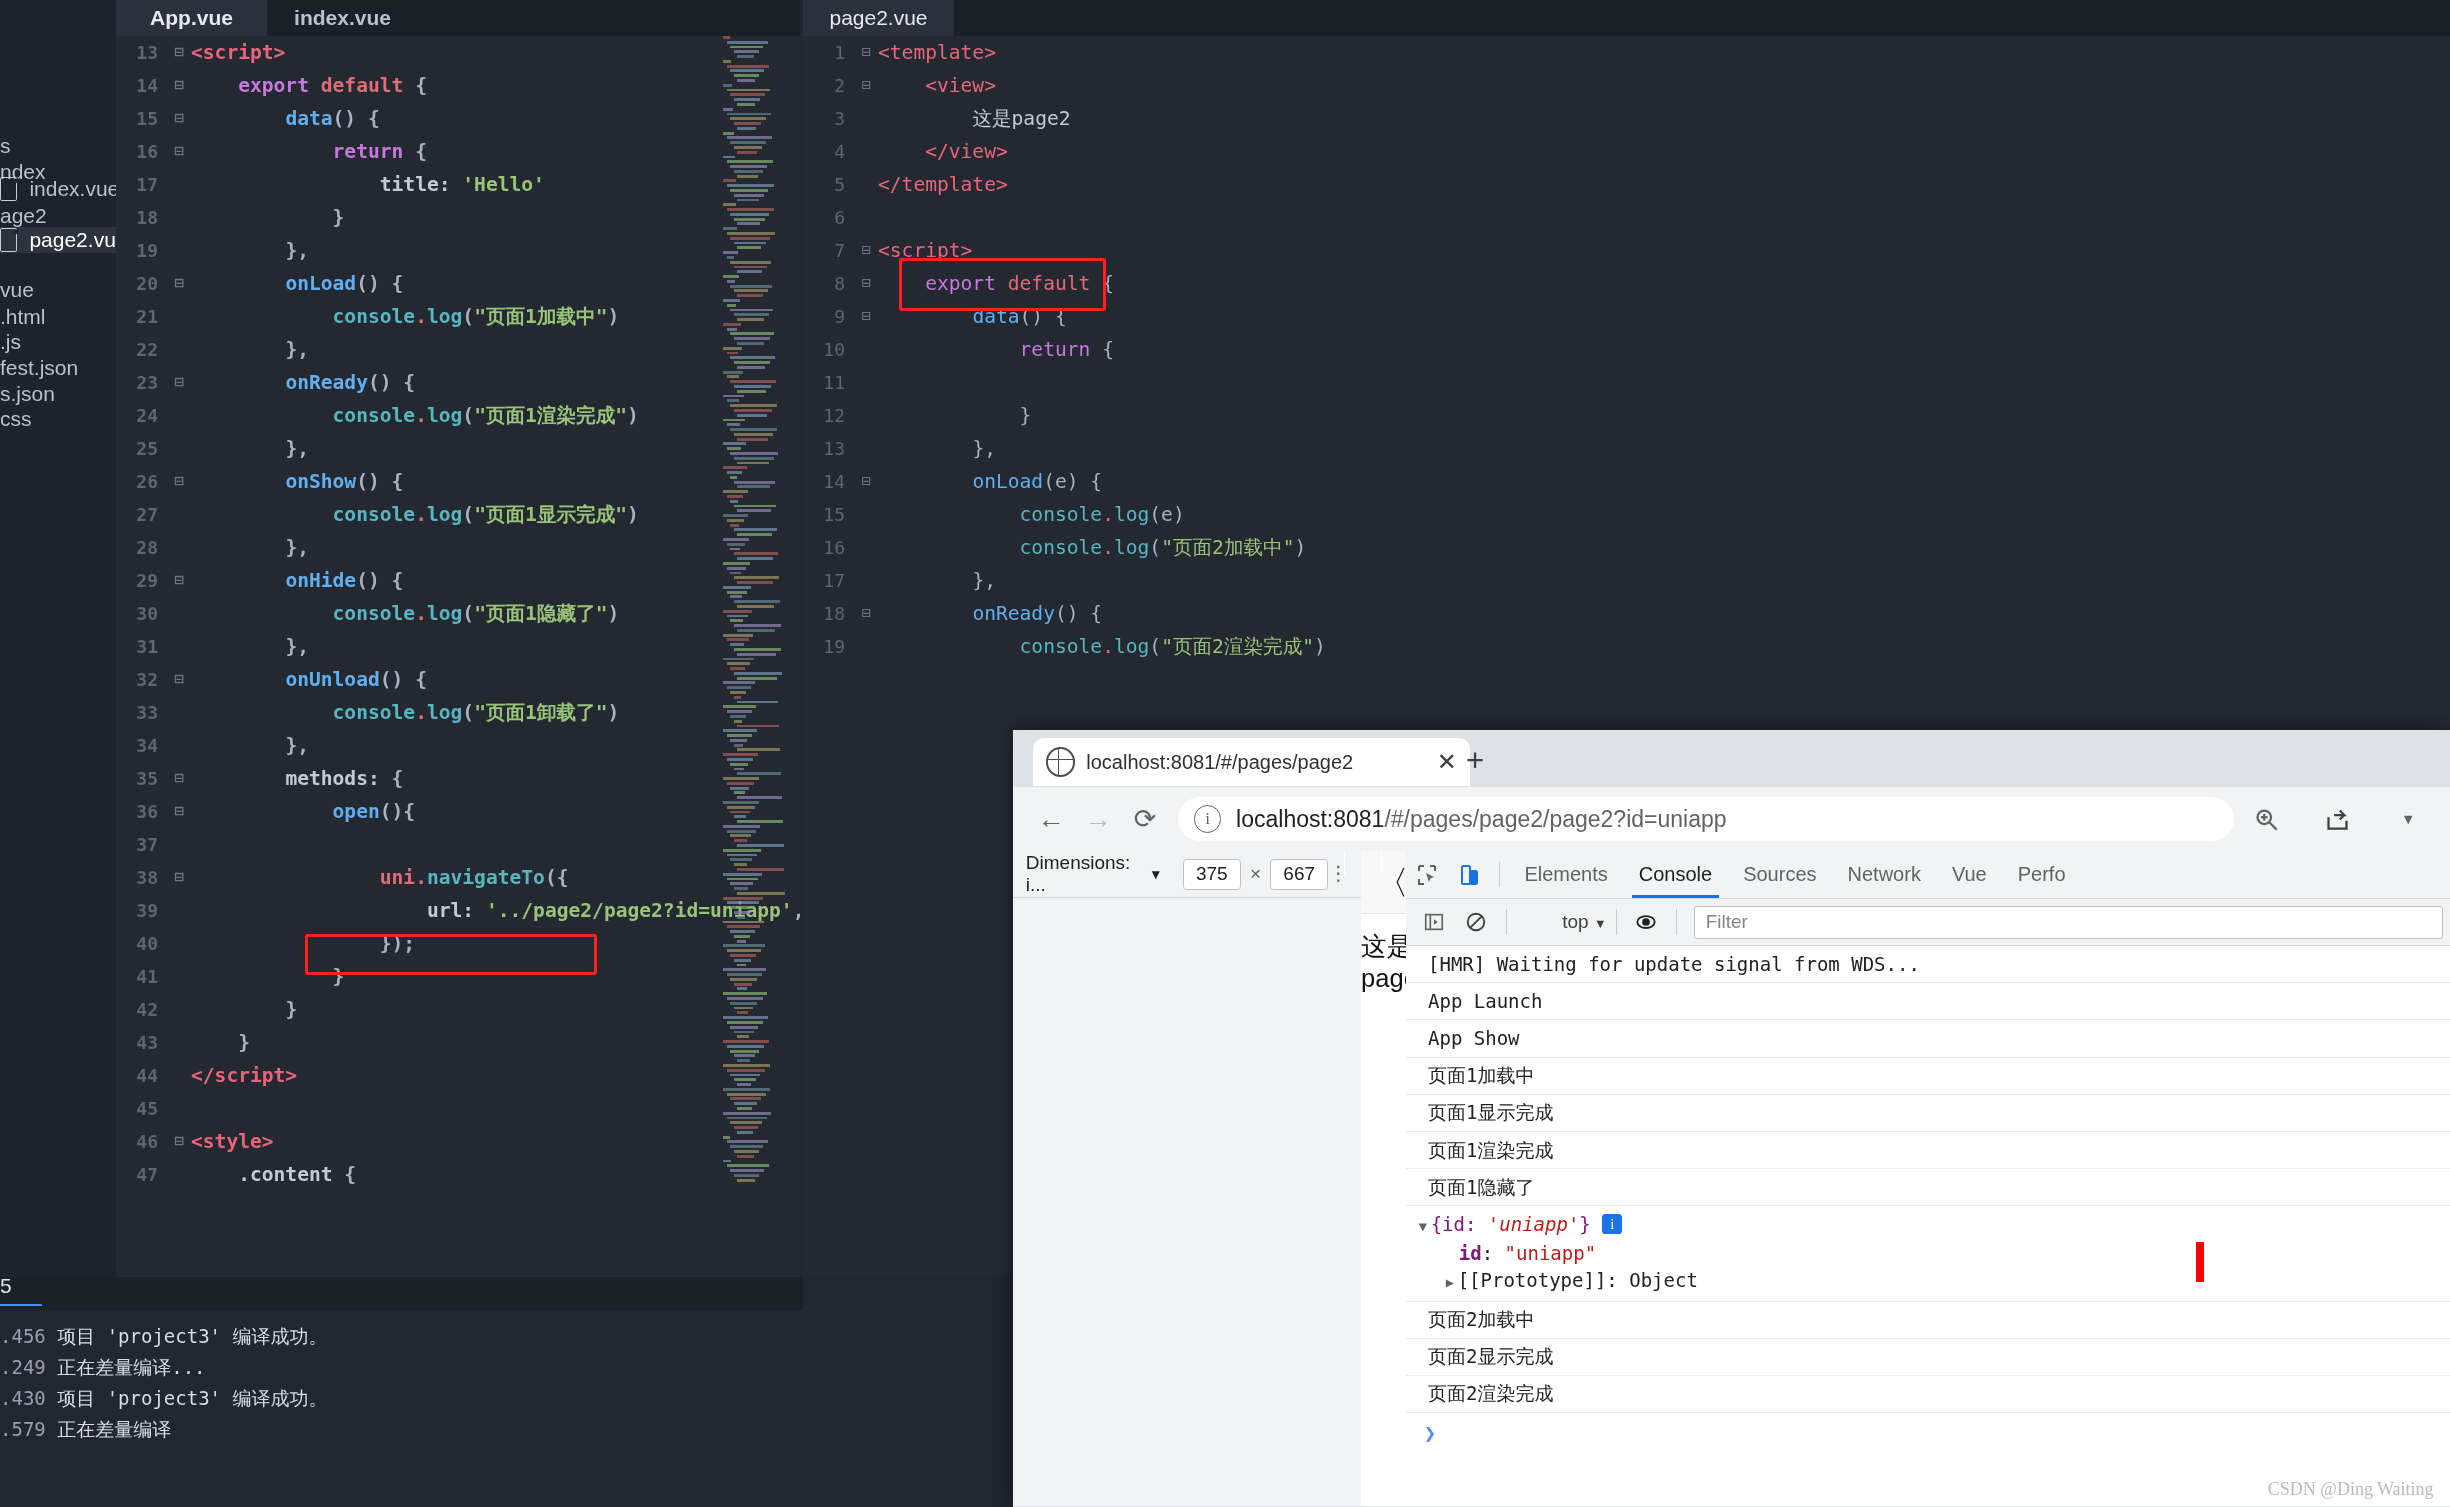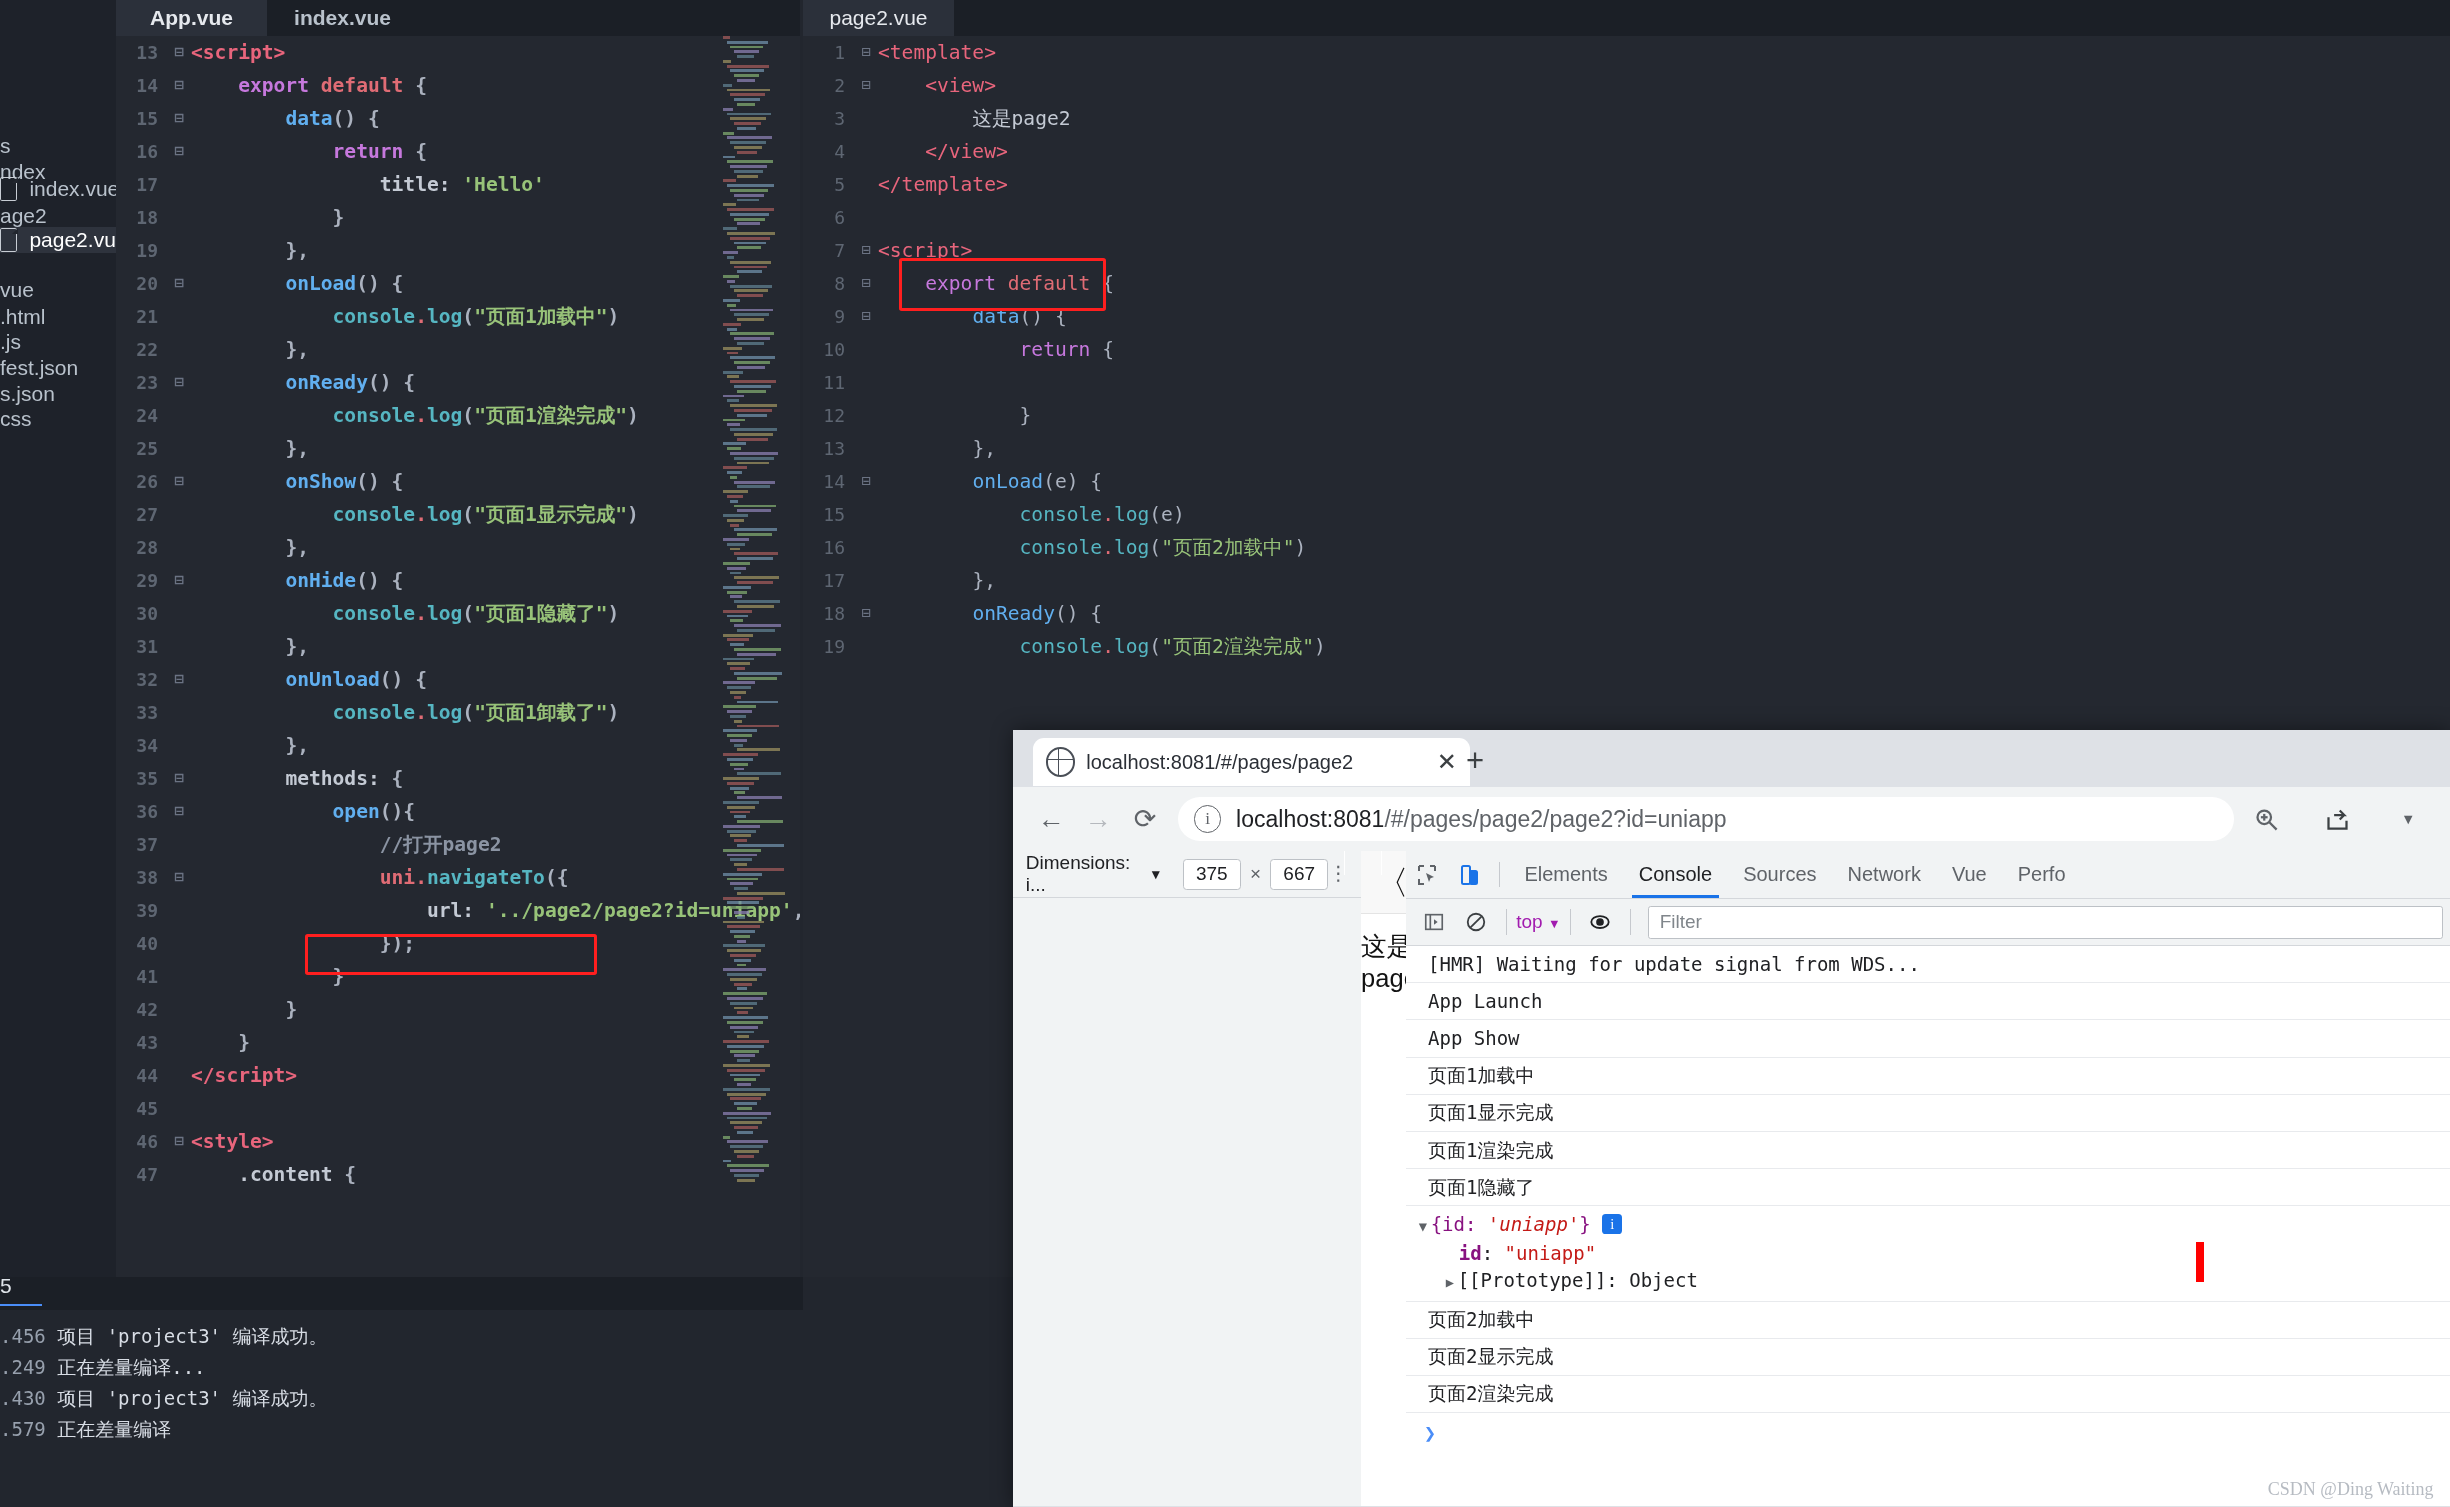--- a/index.html
+++ b/index.html
@@ -214,21 +214,21 @@
         <div class="cline"><span class="gutter">27</span><span class="fold"></span><span class="txt">            <span class="k-obj">console</span><span class="k-dot">.</span><span class="k-obj">log</span><span class="k-pun">(</span><span class="k-str">"页面1显示完成"</span><span class="k-pun">)</span></span></div>
         <div class="cline"><span class="gutter">28</span><span class="fold"></span><span class="txt">        <span class="k-pun">},</span></span></div>
         <div class="cline"><span class="gutter">29</span><span class="fold">⊟</span><span class="txt">        <span class="k-fn">onHide</span><span class="k-pun">() {</span></span></div>
         <div class="cline"><span class="gutter">30</span><span class="fold"></span><span class="txt">            <span class="k-obj">console</span><span class="k-dot">.</span><span class="k-obj">log</span><span class="k-pun">(</span><span class="k-str">"页面1隐藏了"</span><span class="k-pun">)</span></span></div>
         <div class="cline"><span class="gutter">31</span><span class="fold"></span><span class="txt">        <span class="k-pun">},</span></span></div>
         <div class="cline"><span class="gutter">32</span><span class="fold">⊟</span><span class="txt">        <span class="k-fn">onUnload</span><span class="k-pun">() {</span></span></div>
         <div class="cline"><span class="gutter">33</span><span class="fold"></span><span class="txt">            <span class="k-obj">console</span><span class="k-dot">.</span><span class="k-obj">log</span><span class="k-pun">(</span><span class="k-str">"页面1卸载了"</span><span class="k-pun">)</span></span></div>
         <div class="cline"><span class="gutter">34</span><span class="fold"></span><span class="txt">        <span class="k-pun">},</span></span></div>
         <div class="cline"><span class="gutter">35</span><span class="fold">⊟</span><span class="txt">        <span class="k-plain">methods: </span><span class="k-pun">{</span></span></div>
         <div class="cline"><span class="gutter">36</span><span class="fold">⊟</span><span class="txt">            <span class="k-fn">open</span><span class="k-pun">(){</span></span></div>
-        <div class="cline"><span class="gutter">37</span><span class="fold"></span><span class="txt">                <span class="k-com">//打开page2</span></span></div>
+        <div class="cline"><span class="gutter">37</span><span class="fold"></span></div>
         <div class="cline"><span class="gutter">38</span><span class="fold">⊟</span><span class="txt">                <span class="k-red">uni</span><span class="k-dot">.</span><span class="k-obj">navigateTo</span><span class="k-pun">({</span></span></div>
         <div class="cline"><span class="gutter">39</span><span class="fold"></span><span class="txt">                    <span class="k-plain">url: </span><span class="k-str">'../page2/page2?id=uniapp'</span><span class="k-pun">,</span></span></div>
         <div class="cline"><span class="gutter">40</span><span class="fold"></span><span class="txt">                <span class="k-pun">});</span></span></div>
         <div class="cline"><span class="gutter">41</span><span class="fold"></span><span class="txt">            <span class="k-pun">}</span></span></div>
         <div class="cline"><span class="gutter">42</span><span class="fold"></span><span class="txt">        <span class="k-pun">}</span></span></div>
         <div class="cline"><span class="gutter">43</span><span class="fold"></span><span class="txt">    <span class="k-pun">}</span></span></div>
         <div class="cline"><span class="gutter">44</span><span class="fold"></span><span class="txt"><span class="k-tag">&lt;/script&gt;</span></span></div>
         <div class="cline"><span class="gutter">45</span><span class="fold"></span><span class="txt"></span></div>
         <div class="cline"><span class="gutter">46</span><span class="fold">⊟</span><span class="txt"><span class="k-tag">&lt;style&gt;</span></span></div>
         <div class="cline"><span class="gutter">47</span><span class="fold"></span><span class="txt">    <span class="k-plain">.content </span><span class="k-pun">{</span></span></div>
@@ -630,21 +630,21 @@
             <path d="M12 9l4 3-4 3z" fill="#5f6368" stroke="none"></path>
           </svg>
         </span>
         <span class="dt-ico">
           <svg width="22" height="22" viewBox="0 0 24 24" fill="none" stroke="#3c4043" stroke-width="2">
             <circle cx="12" cy="12" r="9"></circle>
               <line x1="5.8" y1="18.2" x2="18.2" y2="5.8"></line>
           </svg>
         </span>
         <span class="dt-sep"></span>
-        <span style="font-size:19px;color:#a21caf;">
+        <span style="font-size:19px;color:#404040;margin-left:46px;">
           <span>top</span>
           <span style="font-size:12.8px;">▼</span>
         </span>
         <span class="dt-sep"></span>
         <span class="dt-ico">
           <svg width="22" height="22" viewBox="0 0 24 24" fill="none" stroke="#202124" stroke-width="2">
             <ellipse cx="12" cy="12" rx="9.5" ry="6.5"></ellipse>
               <circle cx="12" cy="12" r="3.2" fill="#202124"></circle>
           </svg>
         </span>

